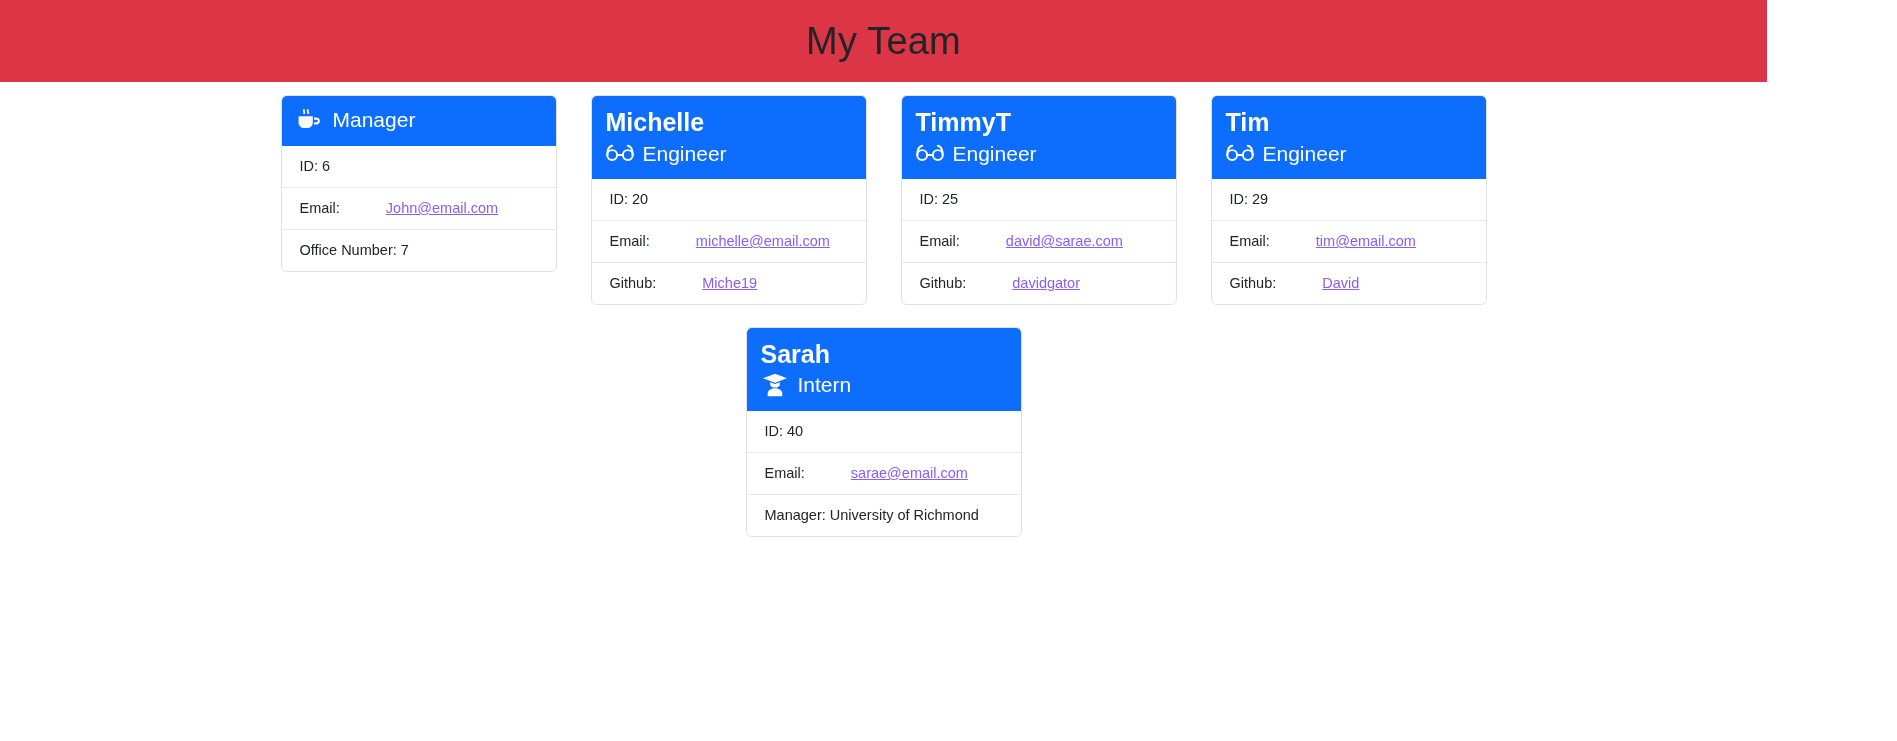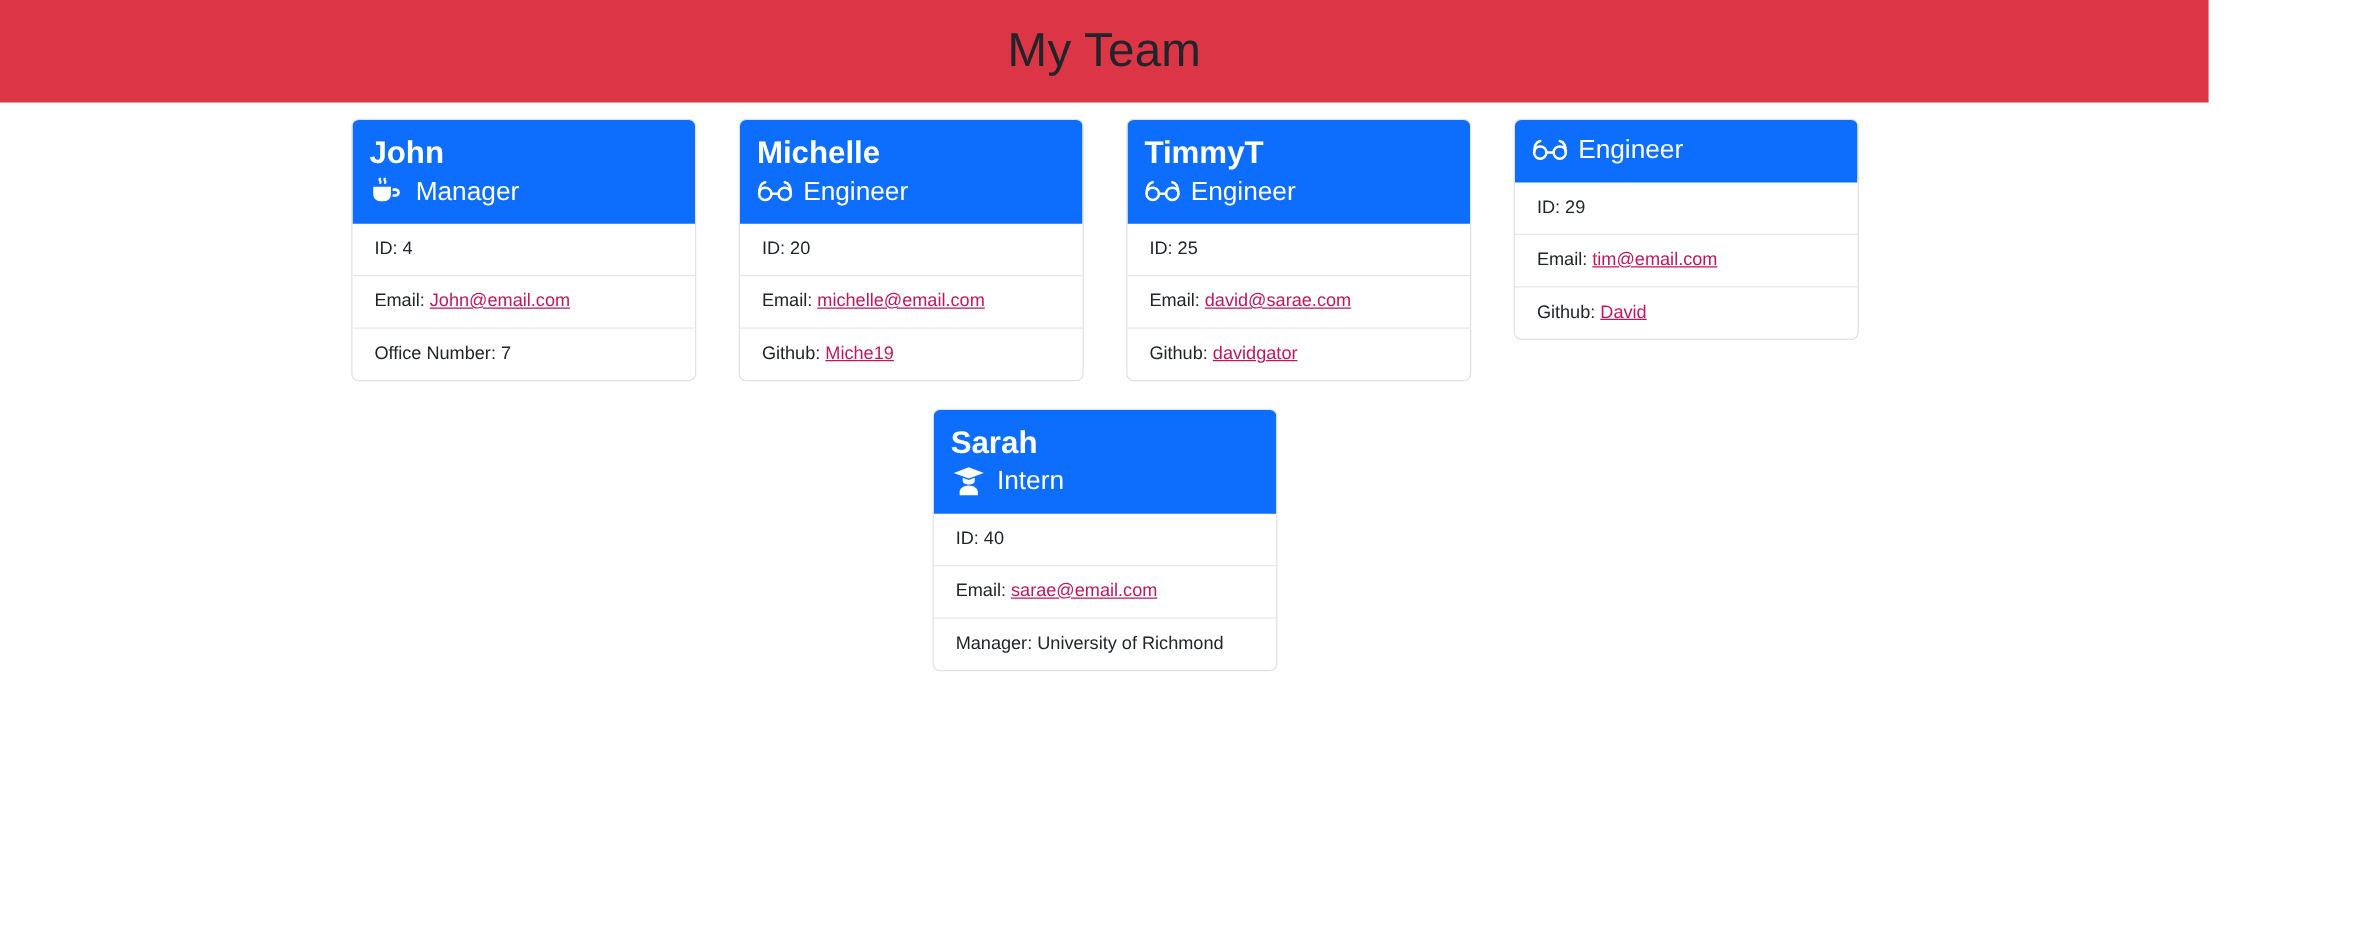--- a/index.html
+++ b/index.html
@@ -102,51 +102,51 @@
     color: #212529;
     padding: 11px 14px 11px 18px;
     border-top: 1px solid #e7e7e7;
     line-height: 1.3;
     white-space: nowrap;
   }
   .detail-list li:first-child {
     border-top: none;
   }
   .detail-list a {
-    color: #be185d;
+    color: #8b5cf6;
+    margin-left: 42px;
   }
 </style>
 </head>
 <body>
 
 <div class="page">
 
   <header class="site-header">
     <h1 class="site-title">My Team</h1>
   </header>
 
   <main class="team-wrap">
     <div class="card-row" id="row-top">
         <div class="member-card">
           <div class="card-head">
-            <span class="member-name">John</span>
             <div class="member-role-line">
               <span class="role-icon">
                 <svg width="26" height="24" viewBox="0 0 26 24" fill="#ffffff">
                   <path d="M6.2 1.2c-.5.9-.5 1.7 0 2.6.4.8.4 1.4 0 2.2h1.7c.5-1 .5-1.9 0-2.8-.4-.7-.4-1.2 0-2z"></path>
                   <path d="M10.1 1.2c-.5.9-.5 1.7 0 2.6.4.8.4 1.4 0 2.2h1.7c.5-1 .5-1.9 0-2.8-.4-.7-.4-1.2 0-2z"></path>
                   <path d="M1.6 8.3h14.2v6.1c0 3.1-2.5 5.6-5.6 5.6H7.2c-3.1 0-5.6-2.5-5.6-5.6z"></path>
                   <path d="M17.1 9.6h2.3c2 0 3.5 1.5 3.5 3.4s-1.5 3.4-3.5 3.4h-2.3v-2.1h2.3c.8 0 1.4-.6 1.4-1.3s-.6-1.3-1.4-1.3h-2.3z"></path>
                 </svg>
               </span>
               <span>Manager</span>
             </div>
           </div>
           <ul class="detail-list">
-            <li>ID: 4</li>
+            <li>ID: 6</li>
             <li><span>Email: </span><a href="#">John@email.com</a></li>
             <li><span>Office Number: </span><span>7</span></li>
           </ul>
         </div>
         <div class="member-card">
           <div class="card-head">
             <span class="member-name">Michelle</span>
             <div class="member-role-line">
               <span class="role-icon">
                 <svg width="30" height="22" viewBox="0 0 34 22" fill="none" stroke="#ffffff" stroke-width="2.4">
@@ -183,20 +183,21 @@
             </div>
           </div>
           <ul class="detail-list">
             <li>ID: 25</li>
             <li><span>Email: </span><a href="#">david@sarae.com</a></li>
             <li><span>Github: </span><a href="#">davidgator</a></li>
           </ul>
         </div>
         <div class="member-card">
           <div class="card-head">
+            <span class="member-name">Tim</span>
             <div class="member-role-line">
               <span class="role-icon">
                 <svg width="30" height="22" viewBox="0 0 34 22" fill="none" stroke="#ffffff" stroke-width="2.4">
                   <circle cx="7.5" cy="13.5" r="6"></circle>
                   <circle cx="26.5" cy="13.5" r="6"></circle>
                   <path d="M13.5 13.5h7" stroke-linecap="round"></path>
                   <path d="M1.6 13.5C1.6 7 3.4 3 7.5 2.2" stroke-linecap="round"></path>
                   <path d="M32.4 13.5C32.4 7 30.6 3 26.5 2.2" stroke-linecap="round"></path>
                 </svg>
               </span>

